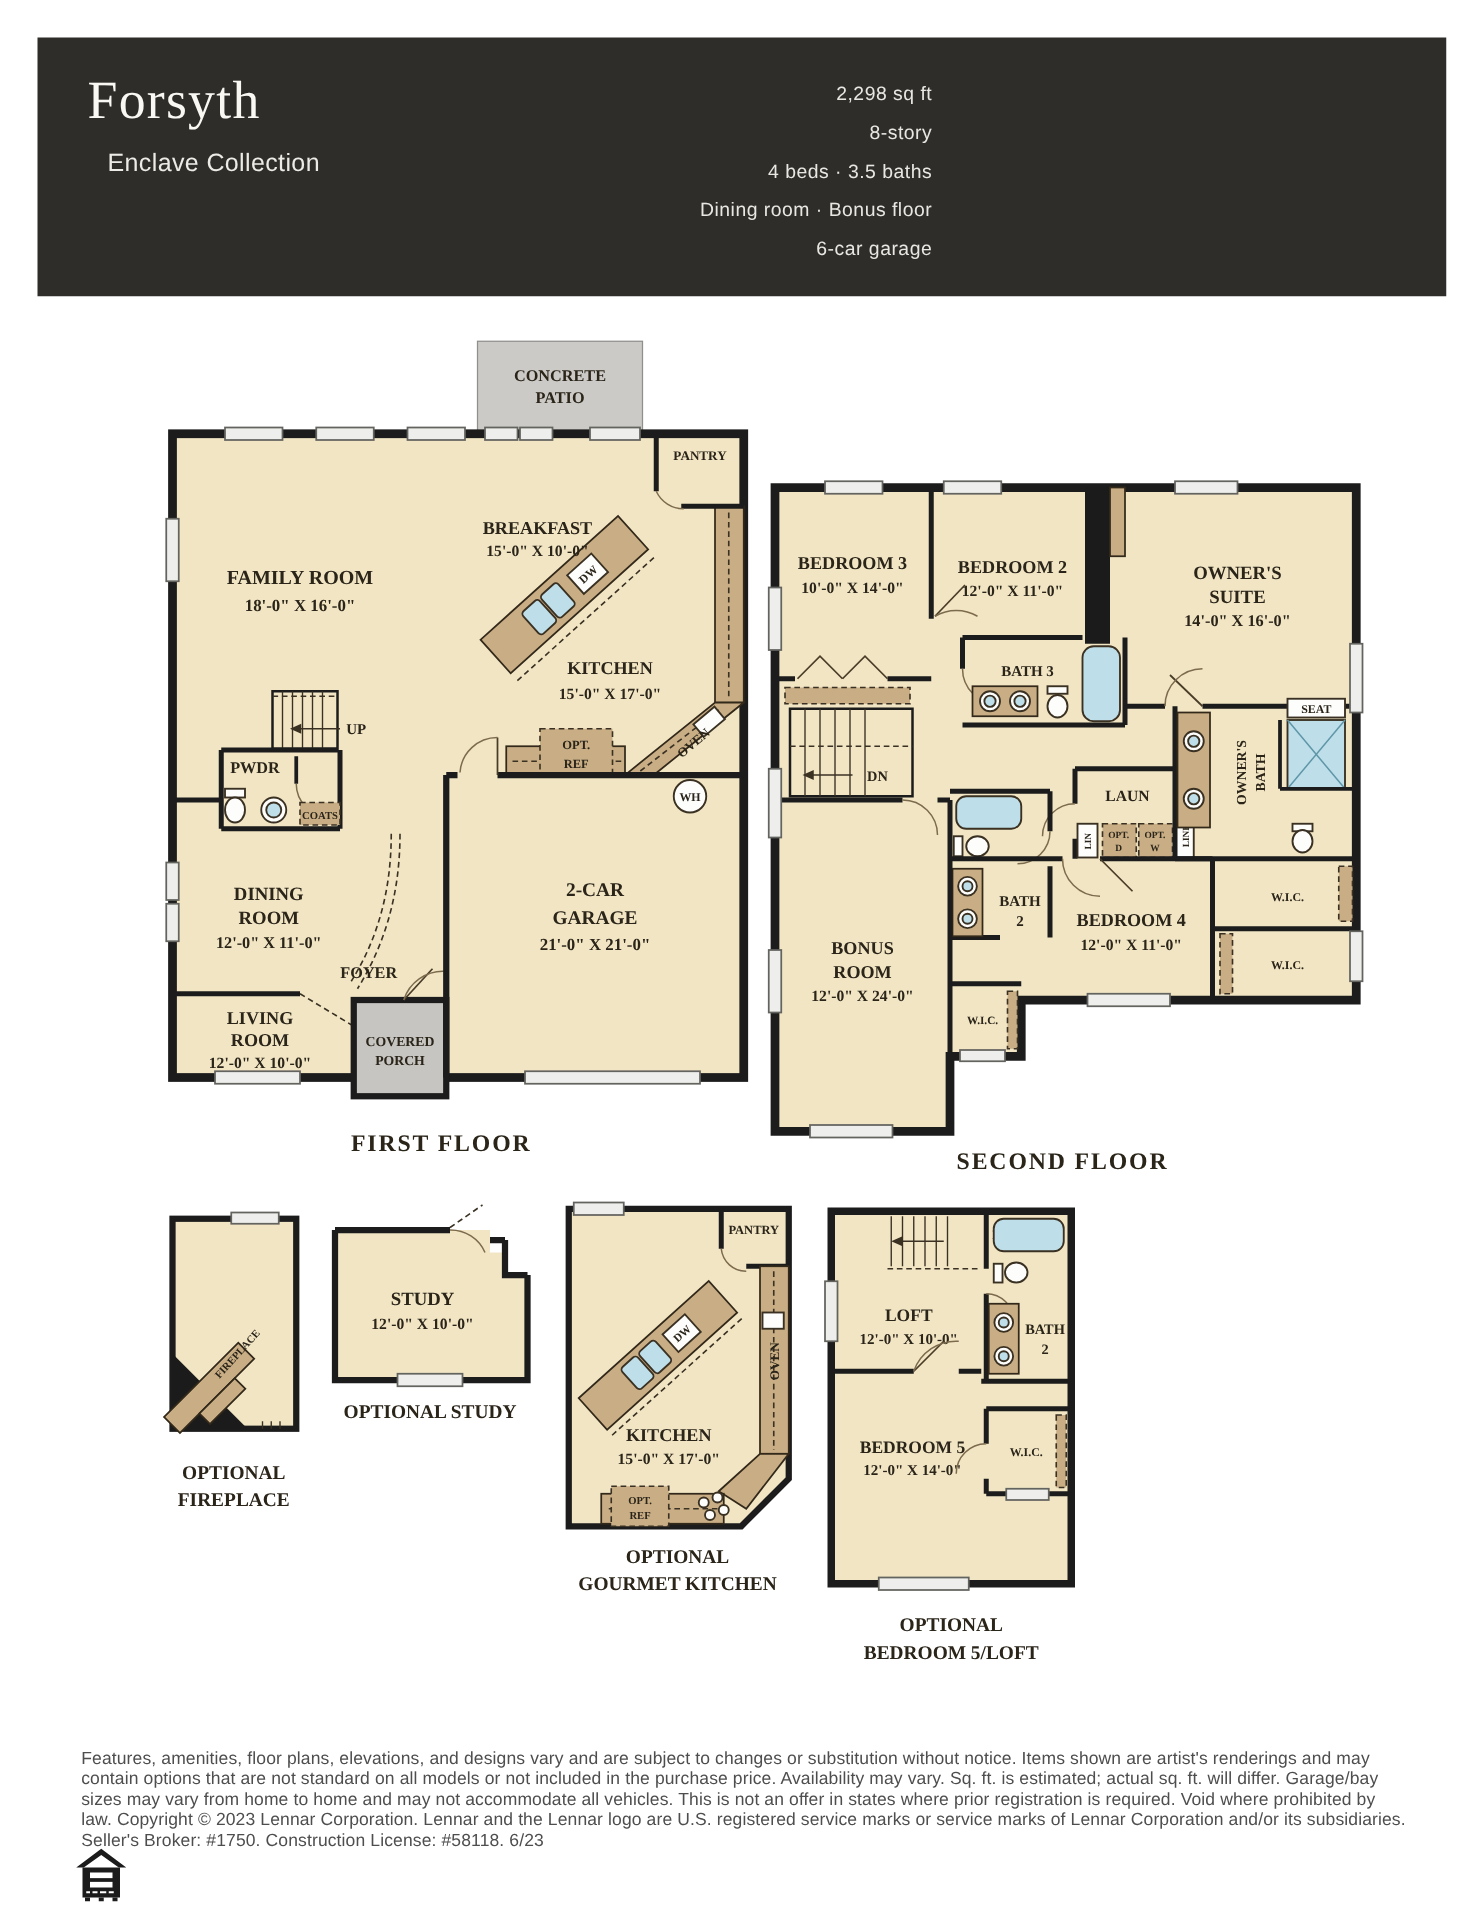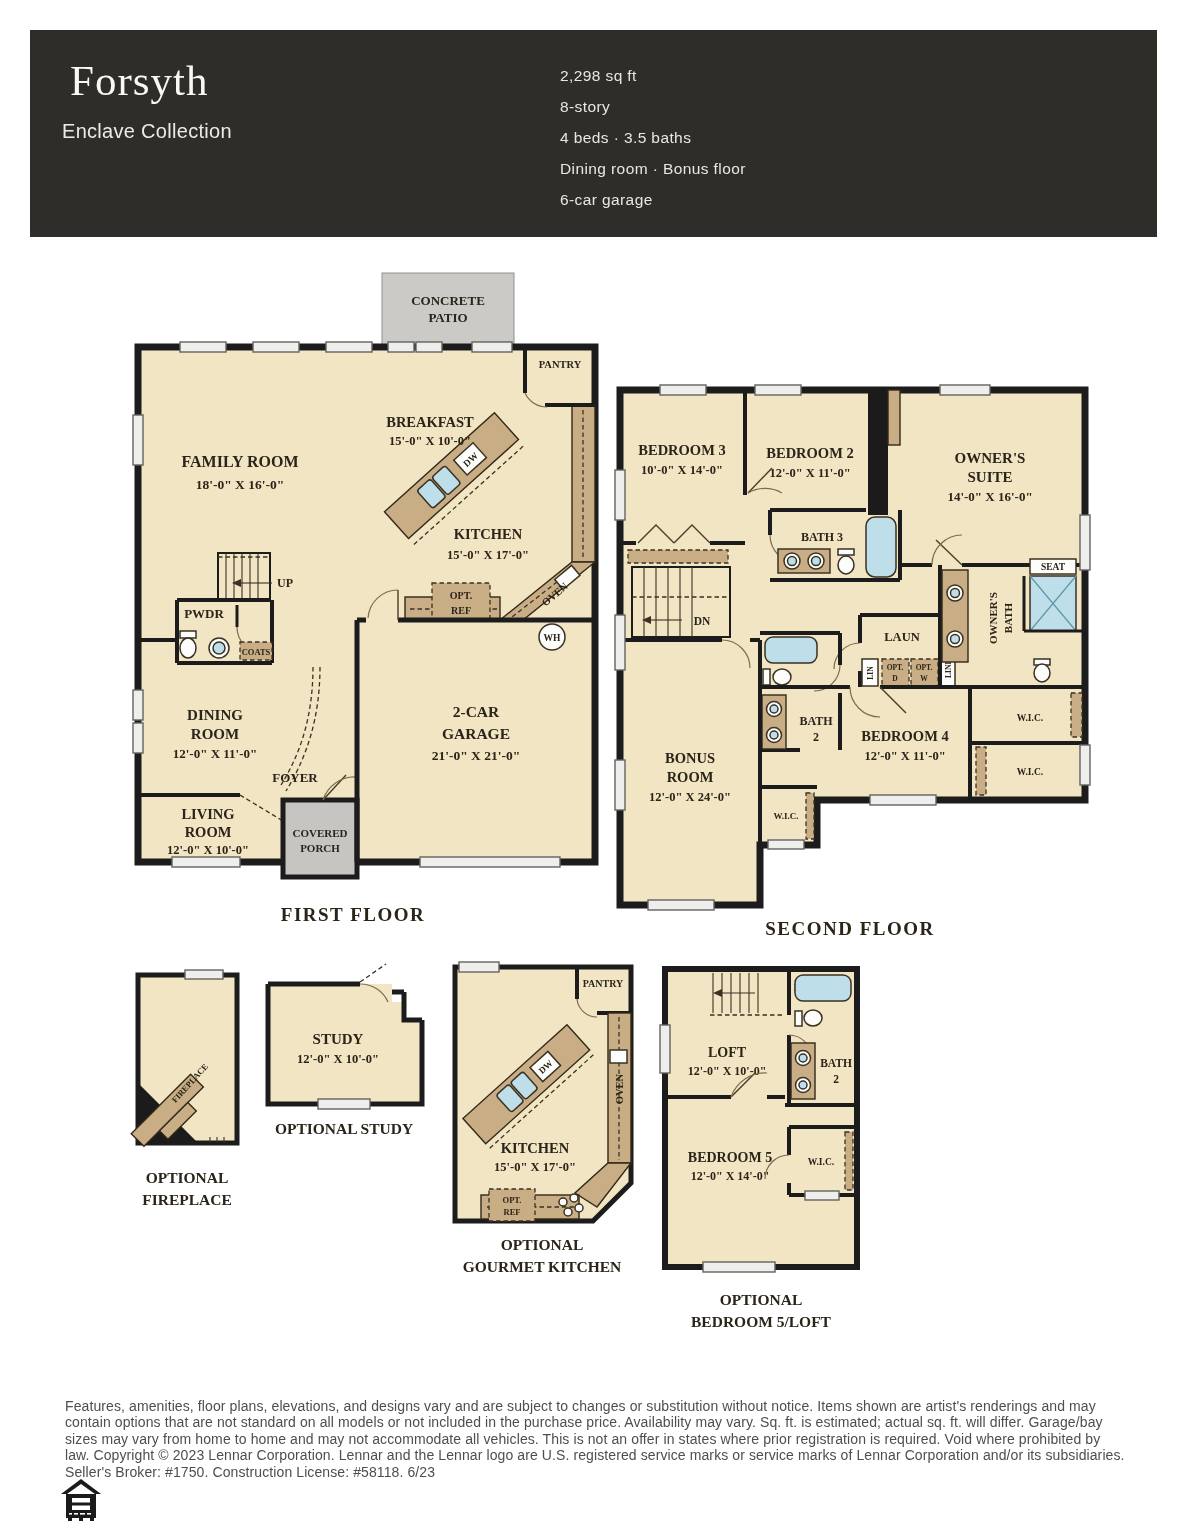--- a/index.html
+++ b/index.html
@@ -1,22 +1,22 @@
 <!DOCTYPE html>
 <html><head>
 <meta charset="utf-8">
 <style>
   html,body{margin:0;padding:0;background:#fff;}
   .page{position:relative;width:1187px;height:1536px;background:#ffffff;overflow:hidden;
         font-family:"Liberation Sans",sans-serif;}
   
-  .hero{position:absolute;left:30px;top:30px;width:1127px;height:207px;background:#2e2d2a;}
+  .hero{position:absolute;left:30px;top:30px;width:1127px;height:207px;background:#2e2d2a;text-align:right;}
   .hero-title{position:absolute;left:40px;top:26px;margin:0;font-family:"Liberation Serif","DejaVu Serif",serif;
         font-weight:400;font-size:43px;letter-spacing:1px;color:#faf8f3;}
-  .hero-coll{position:absolute;left:32px;top:90px;font-size:20px;color:#edebe5;letter-spacing:.3px;}
+  .hero-coll{position:absolute;left:56px;top:90px;font-size:20px;color:#edebe5;letter-spacing:.3px;}
   .specs{position:absolute;left:530px;top:30px;font-size:15.5px;line-height:31px;color:#e9e7e1;letter-spacing:.4px;}
   
   .plan{position:absolute;}
   .lbl{font-family:"Liberation Serif","DejaVu Serif",serif;font-weight:700;fill:#2a2419;text-anchor:middle;}
   .s7{font-size:7.5px}.s8{font-size:8.5px}.s9{font-size:9px}.s95{font-size:9.5px}.s10{font-size:10px}
   .s105{font-size:10.5px}.s11{font-size:11px}.s115{font-size:11.5px}.s12{font-size:12px}.s125{font-size:12.5px}
   .s13{font-size:13px}.s135{font-size:13.5px}.s14{font-size:14px}.s145{font-size:14.5px}.s15{font-size:15px}
   .s155{font-size:15.5px}.s16{font-size:16px}.s19{font-size:19px;letter-spacing:1.5px}
   .wall{stroke:#1c1c1c;fill:none;stroke-linecap:butt}
   .w7{stroke-width:7}.w6{stroke-width:6}.w5{stroke-width:5}.w4{stroke-width:4}.w3{stroke-width:3}.w2{stroke-width:2}

